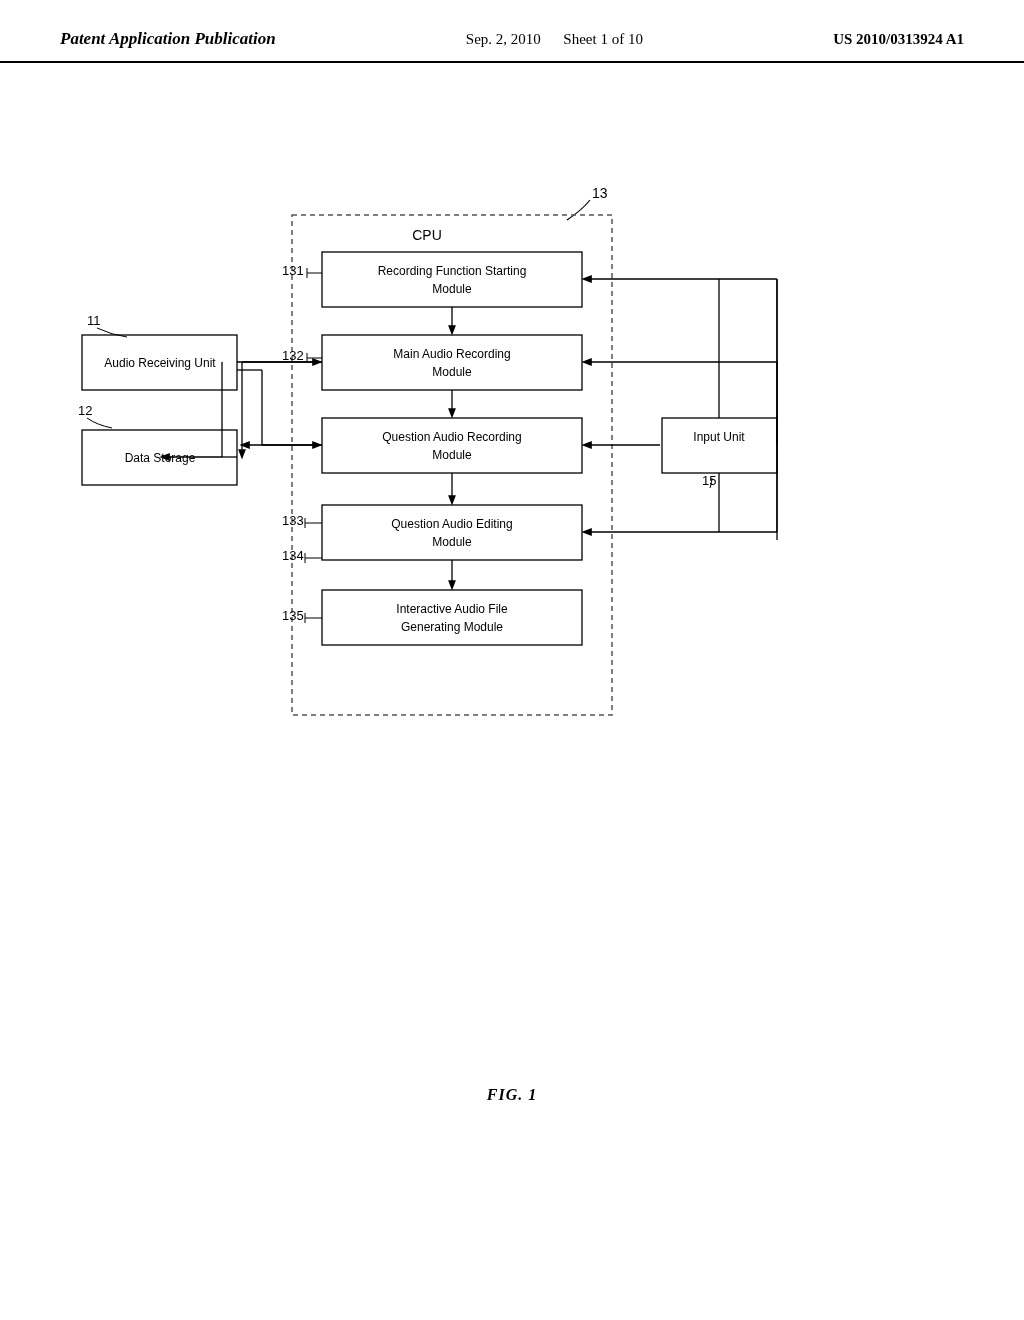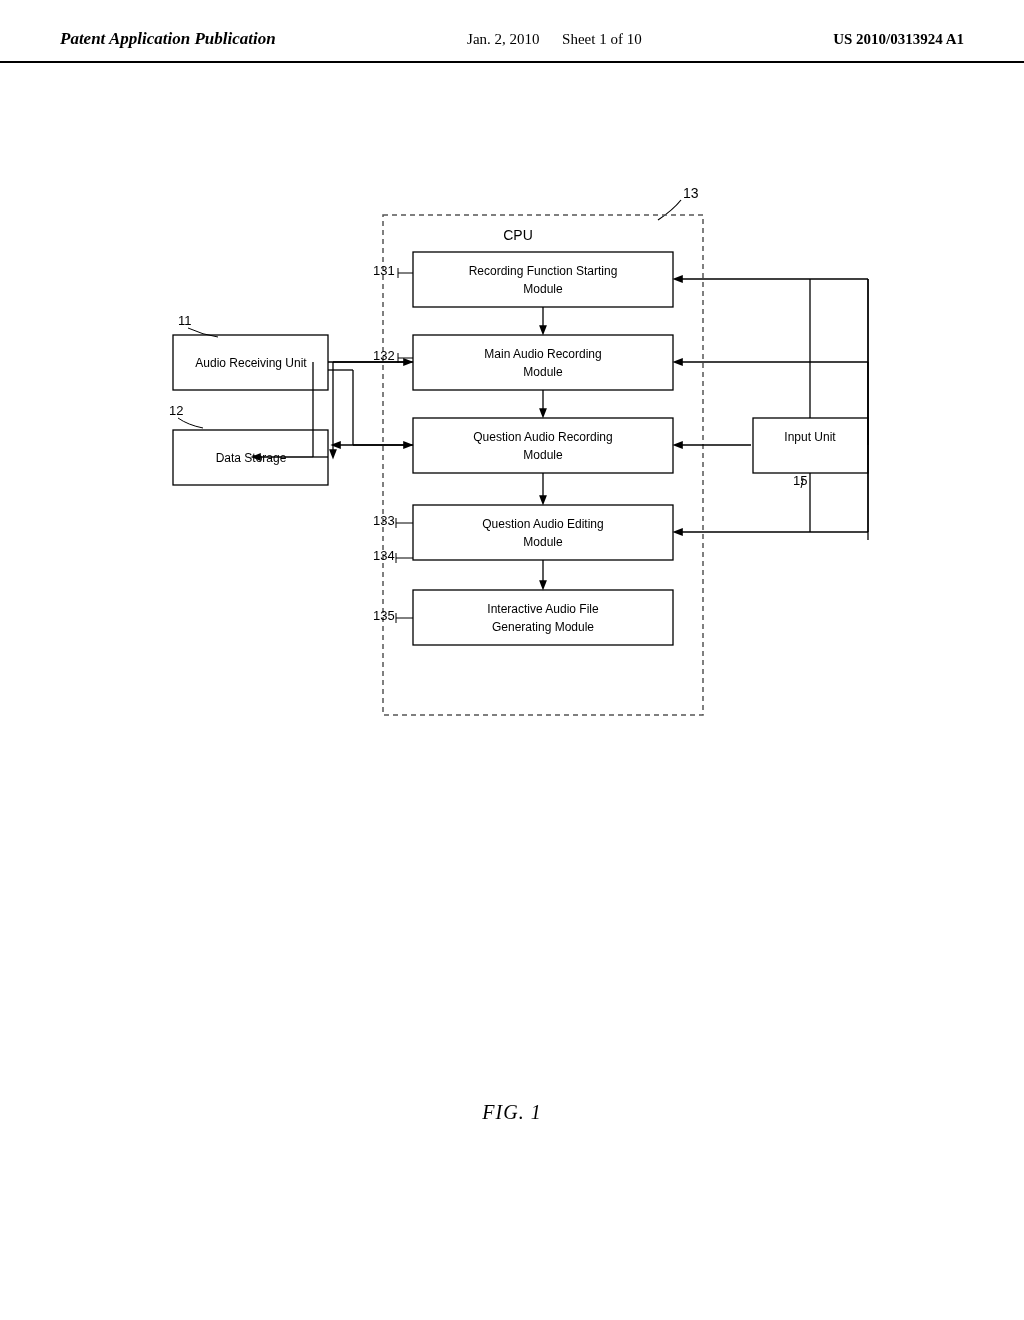--- a/index.html
+++ b/index.html
@@ -37,49 +37,48 @@
       text-align: right;
     }
 
     
     .diagram-area {
       position: absolute;
       top: 150px;
       left: 0;
       right: 0;
       display: flex;
-      justify-content: center;
       align-items: flex-start;
       padding-left: 22px;
     }
 
     .diagram-svg {
       width: 820px;
       height: 700px;
     }
 
     
     .fig-label {
       position: absolute;
-      bottom: 196px;
+      bottom: 216px;
       left: 50%;
       transform: translateX(-50%);
-      font-size: 20px;
+      font-size: 16px;
       font-style: italic;
-      font-weight: normal;
+      font-weight: bold;
       letter-spacing: 1px;
     }
   </style>
 </head>
 <body>
 
 <div class="header">
   <div class="header-left">Patent Application Publication</div>
   <div class="header-center">
-    <span>Jan. 2, 2010</span>
+    <span>Sep. 2, 2010</span>
     &nbsp;&nbsp;&nbsp;&nbsp;
     <span>Sheet 1 of 10</span>
   </div>
   <div class="header-right">US 2010/0313924 A1</div>
 </div>
 
 <div class="diagram-area">
   <svg class="diagram-svg" viewBox="0 0 820 680" xmlns="http://www.w3.org/2000/svg">
 
     <text x="570" y="38" font-family="Arial, sans-serif" font-size="14">13</text>

